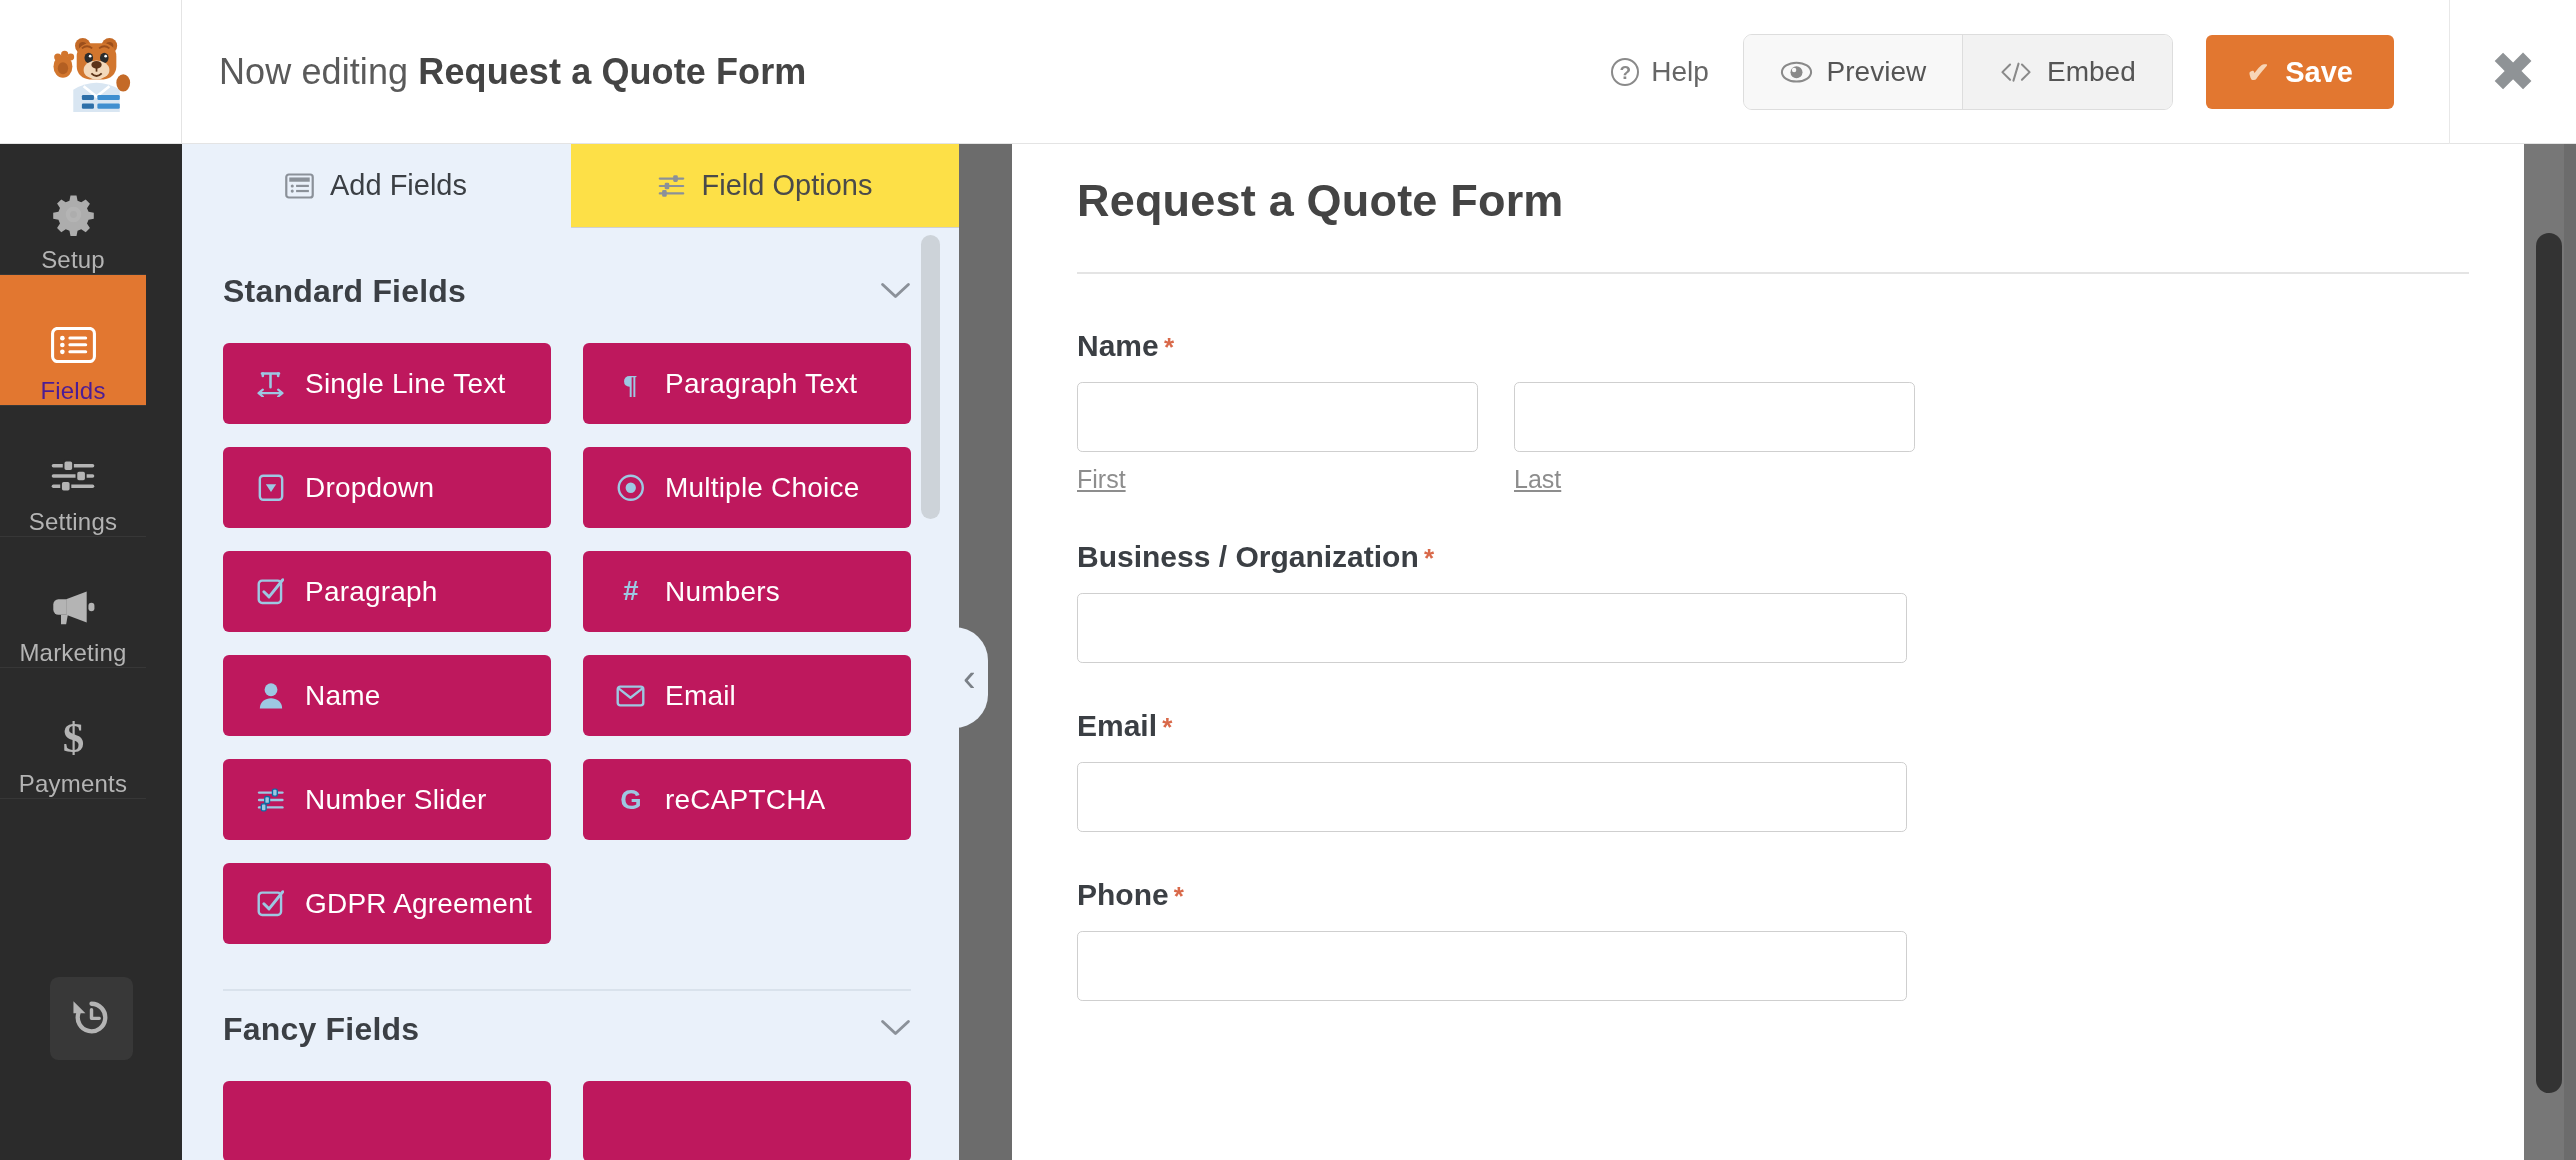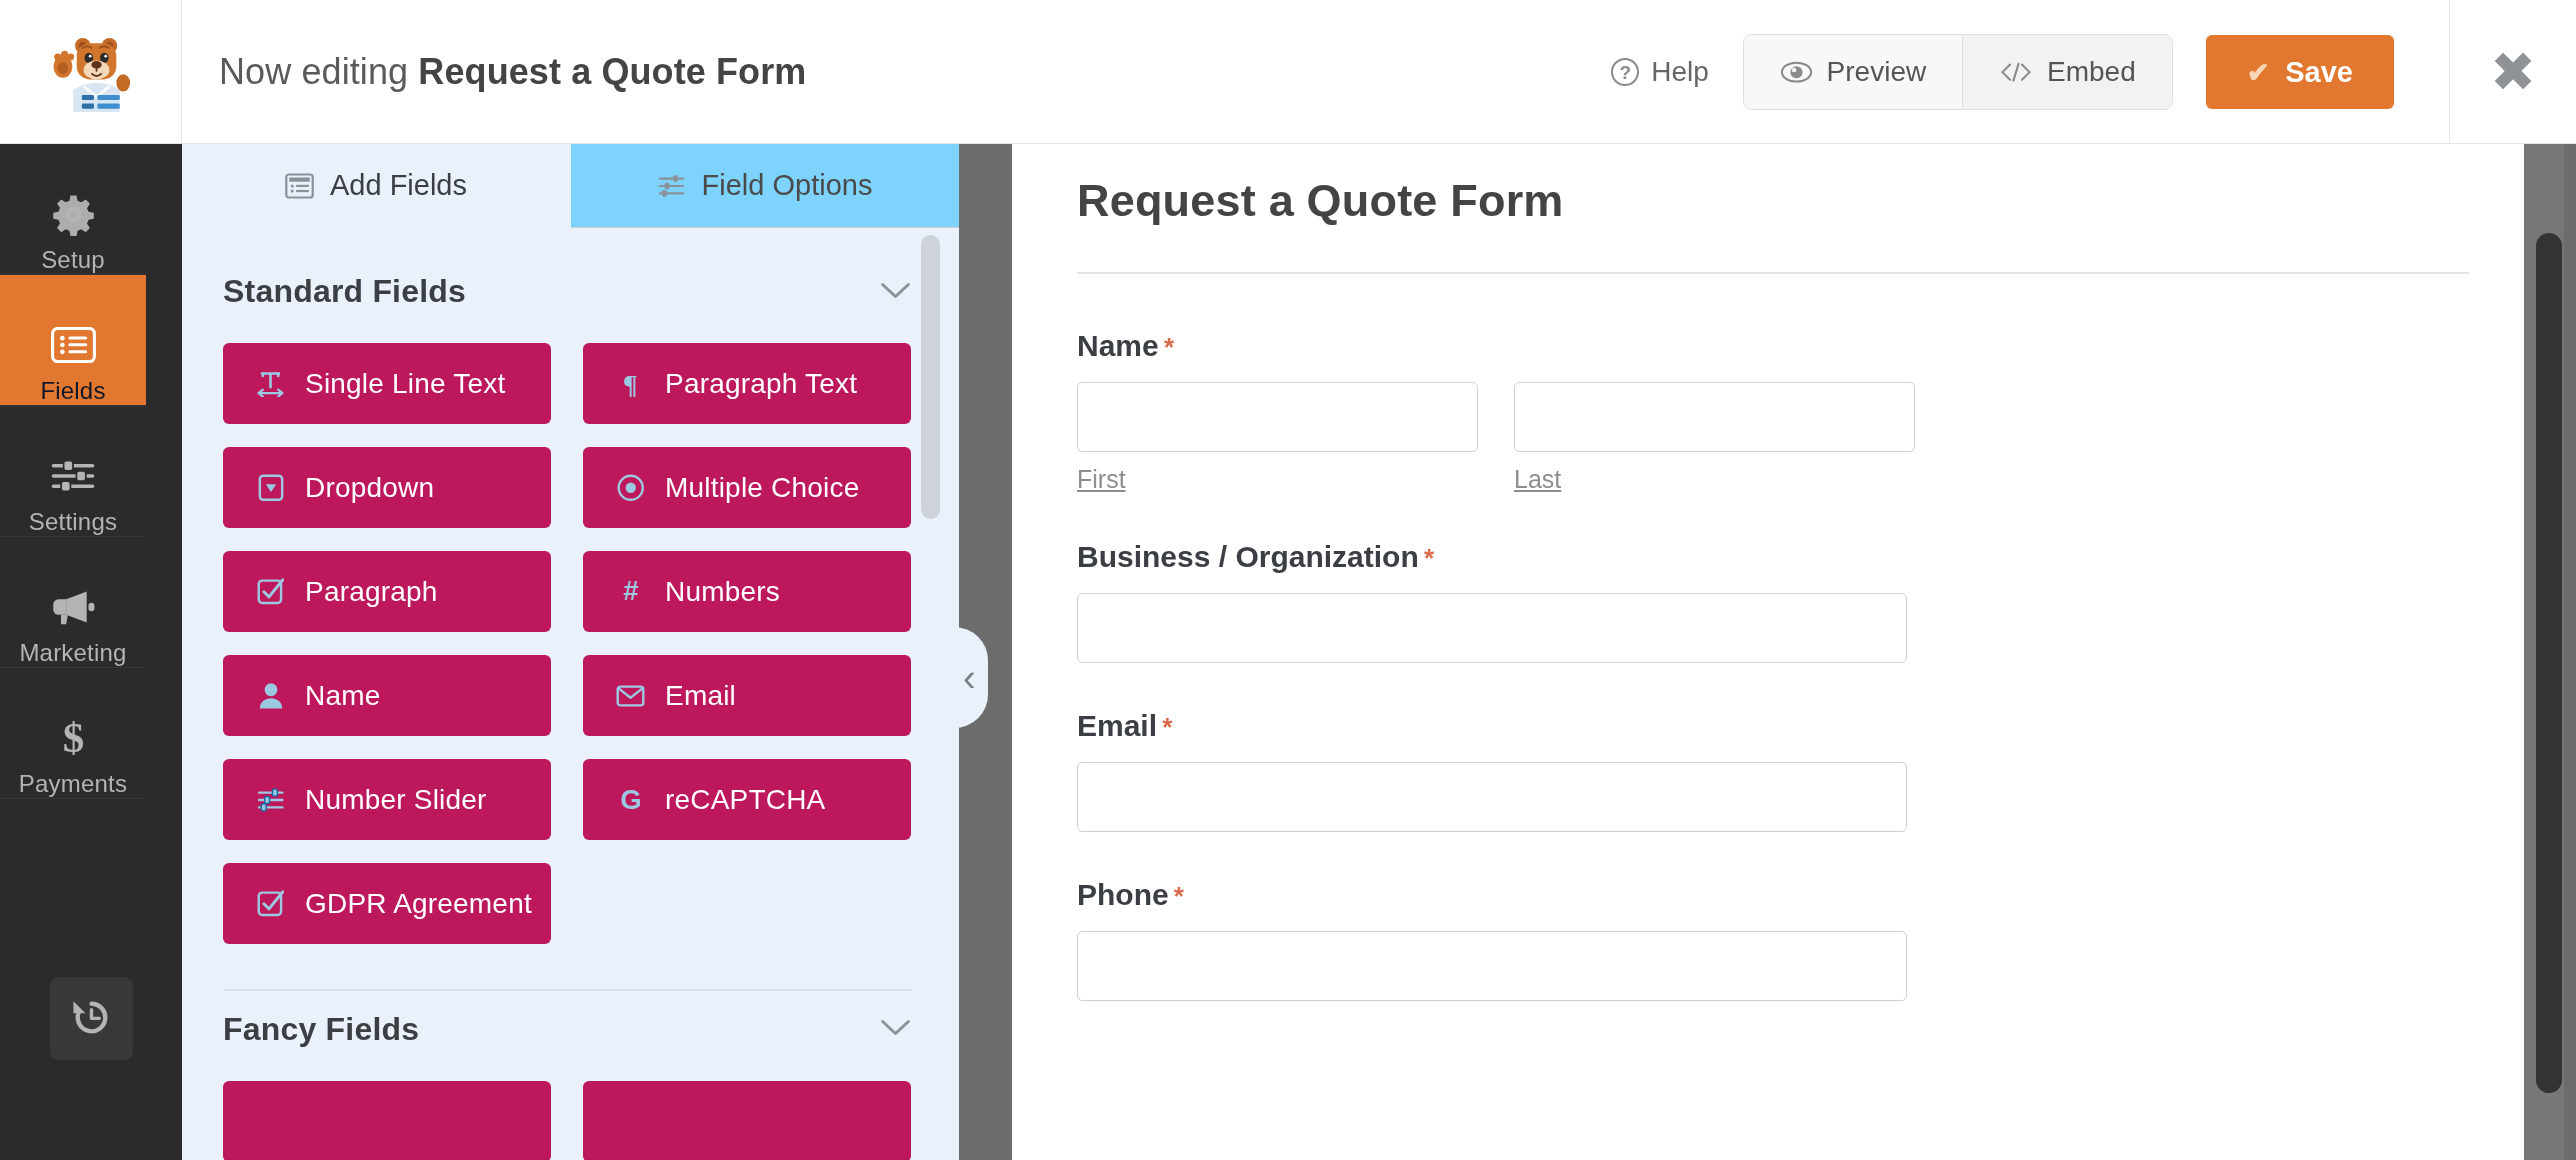--- a/index.html
+++ b/index.html
@@ -84,21 +84,21 @@
     width: 182px; height: 1016px;
     background: #2b2b2b;
   }
   .side-item {
     height: 131px; width: 146px;
     display: flex; flex-direction: column;
     align-items: center; justify-content: flex-end; gap: 8.6px;
     color: #b4b4b4; cursor: pointer;
     border-bottom: 0.9px solid #373737;
   }
-  .side-item.active { background: #e27730; color: #0f172a; }
+  .side-item.active { background: #e27730; color: #4c1d95; }
   .side-label { font-size: 24px; letter-spacing: 0.2px; }
   .side-icon { height: 46px; display: flex; align-items: center; justify-content: center; }
   .side-icon svg { display: block; }
   .revisions-wrap {
     position: absolute; bottom: 100px; left: 0; width: 182px;
     display: flex; justify-content: center;
   }
   .revisions-btn {
     width: 83px; height: 83px; border-radius: 8.6px;
     background: #383838; display: flex; align-items: center;
@@ -112,21 +112,21 @@
     background: #eaf1fa;
     display: flex; flex-direction: column;
   }
   .panel-tabs { display: flex; height: 84px; flex: 0 0 84px; }
   .ptab {
     flex: 1 1 50%; display: flex; align-items: center; justify-content: center;
     gap: 15.5px; font-size: 29px; color: #3b3f44; cursor: pointer;
     border-bottom: 1.7px solid #d6dde6;
   }
   .ptab.active { background: #eaf1fa; border-bottom-color: transparent; }
-  .ptab.inactive { background: #7dd3fc; color: #4a4a4a; border-bottom: 1.7px solid #d0d0d0; }
+  .ptab.inactive { background: #fde047; color: #4a4a4a; border-bottom: 1.7px solid #d0d0d0; }
   .ptab svg { display: block; }
 
   .panel-body {
     flex: 1 1 auto; position: relative;
     padding: 45px 48px 0 41px; overflow: hidden;
   }
   .section-head {
     display: flex; align-items: center; justify-content: space-between;
     margin-bottom: 33px; cursor: pointer;
   }

